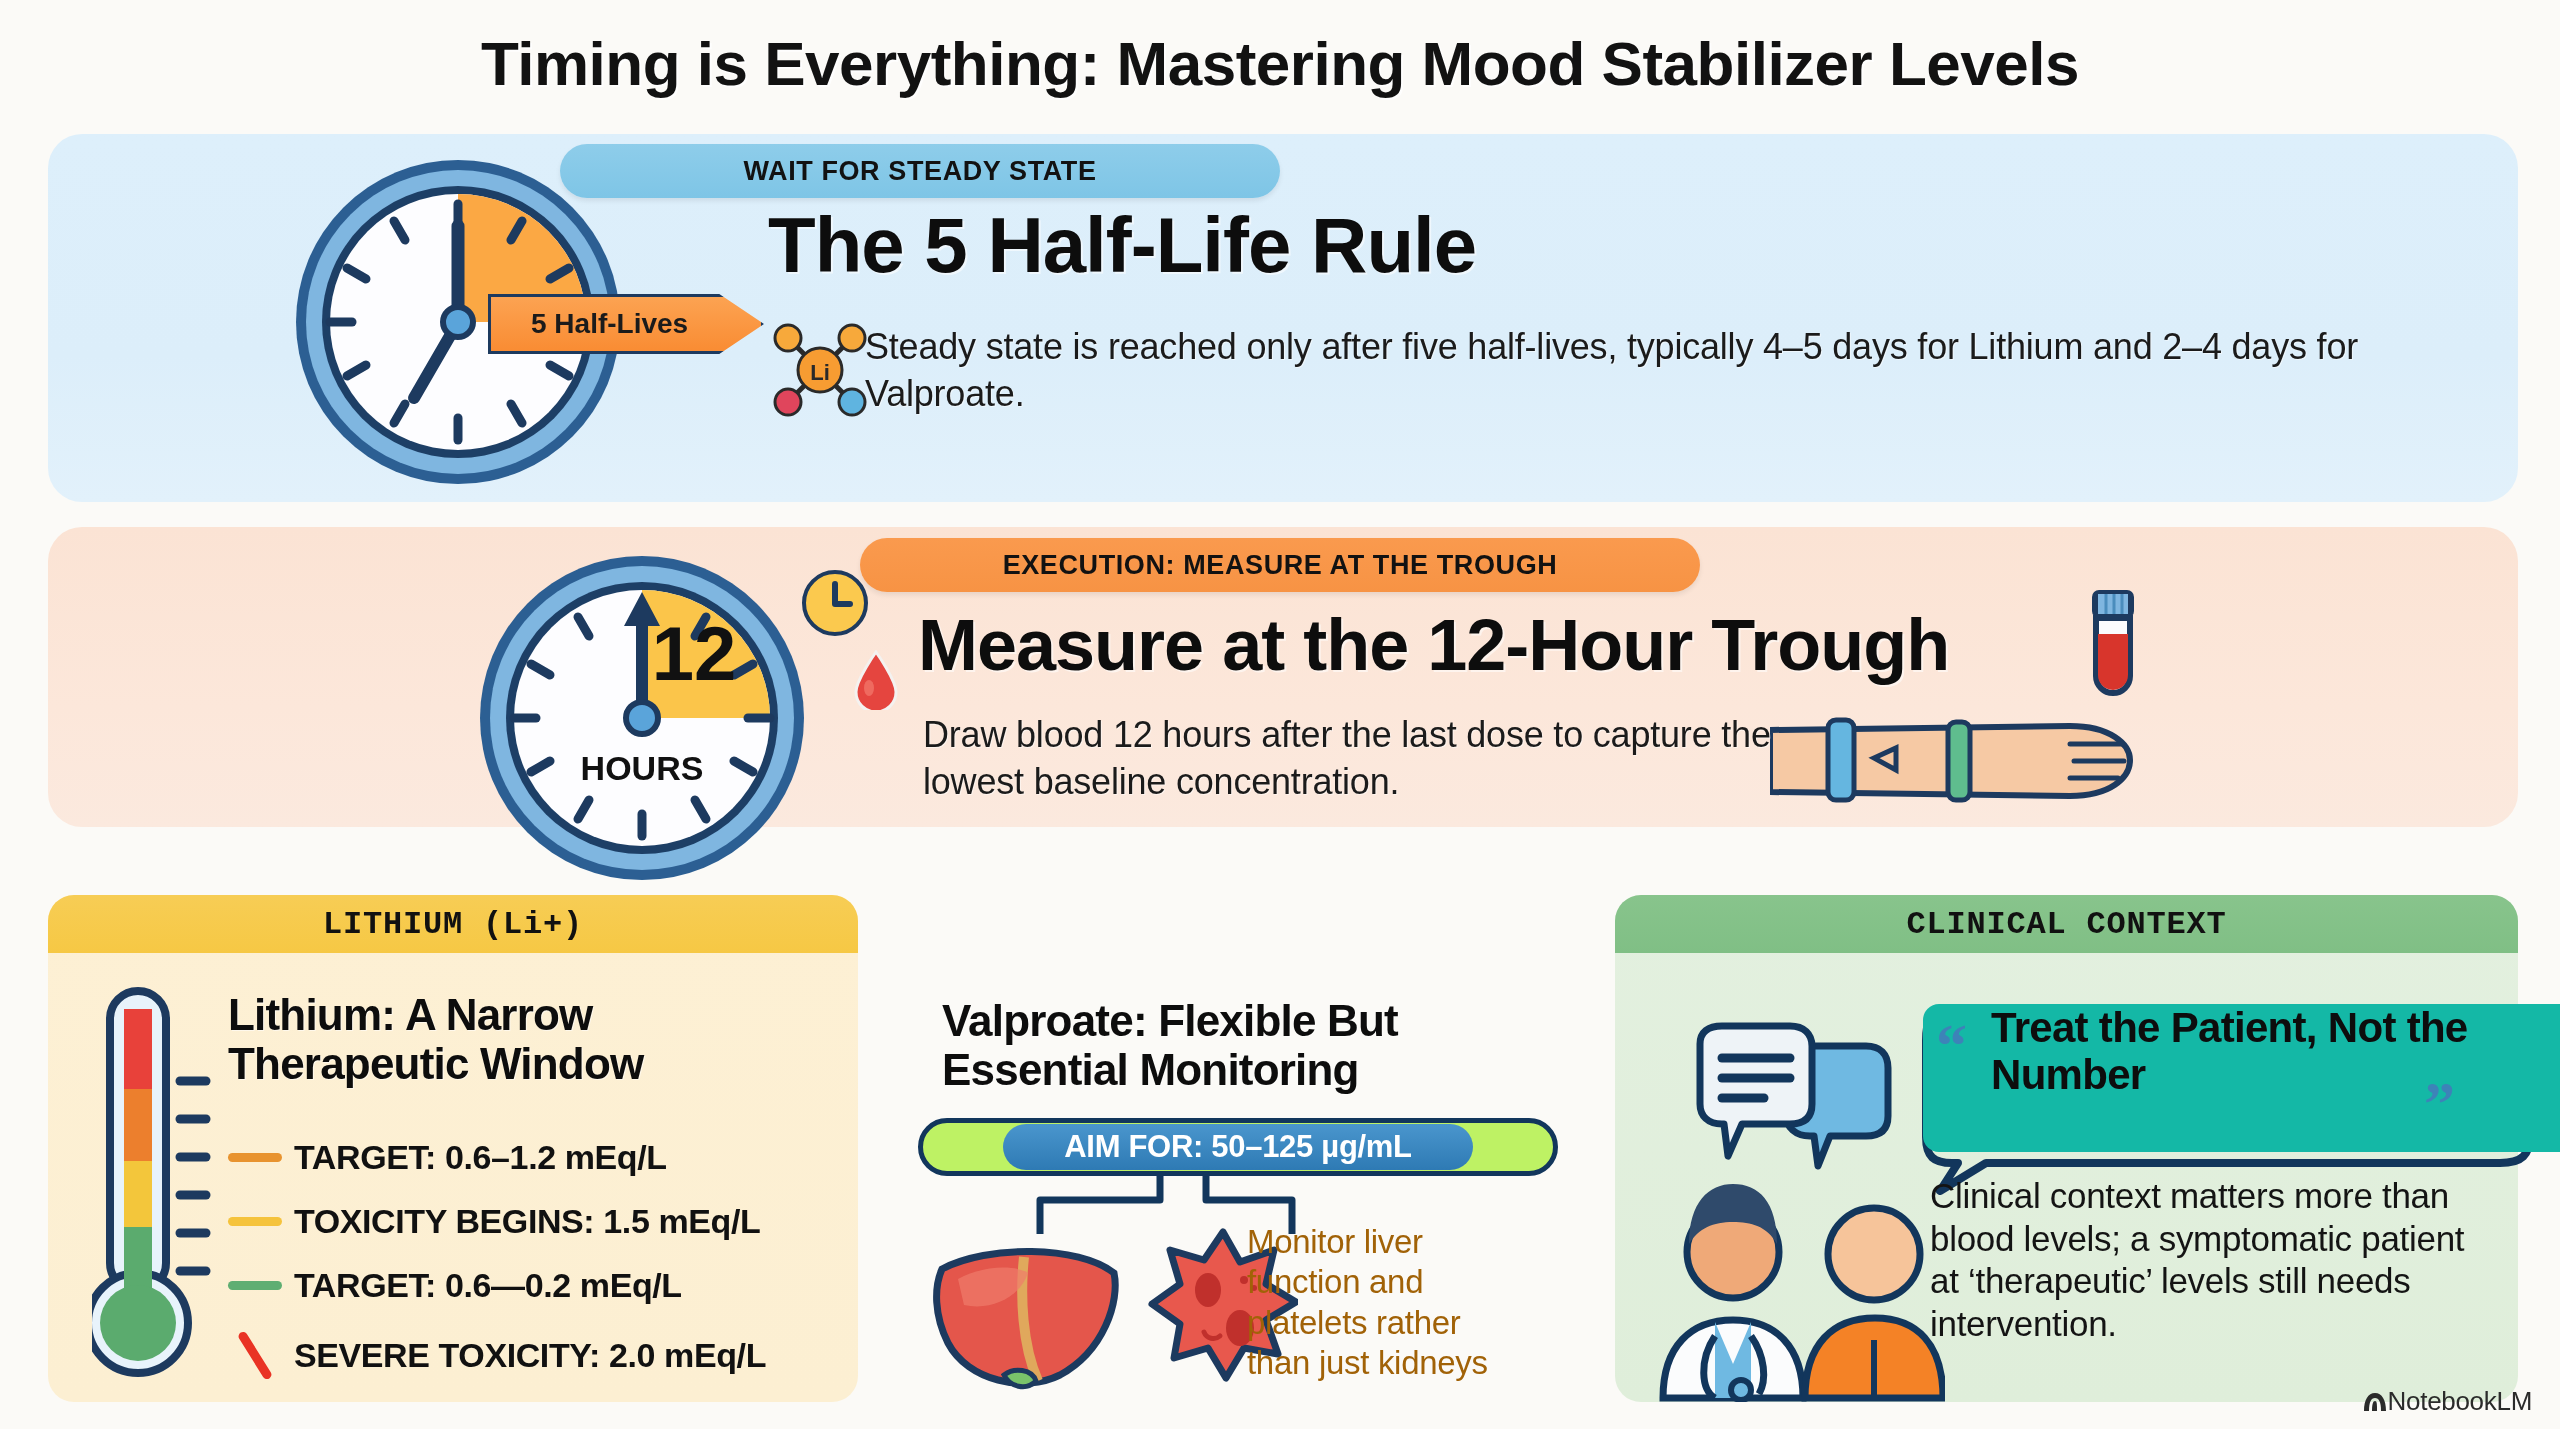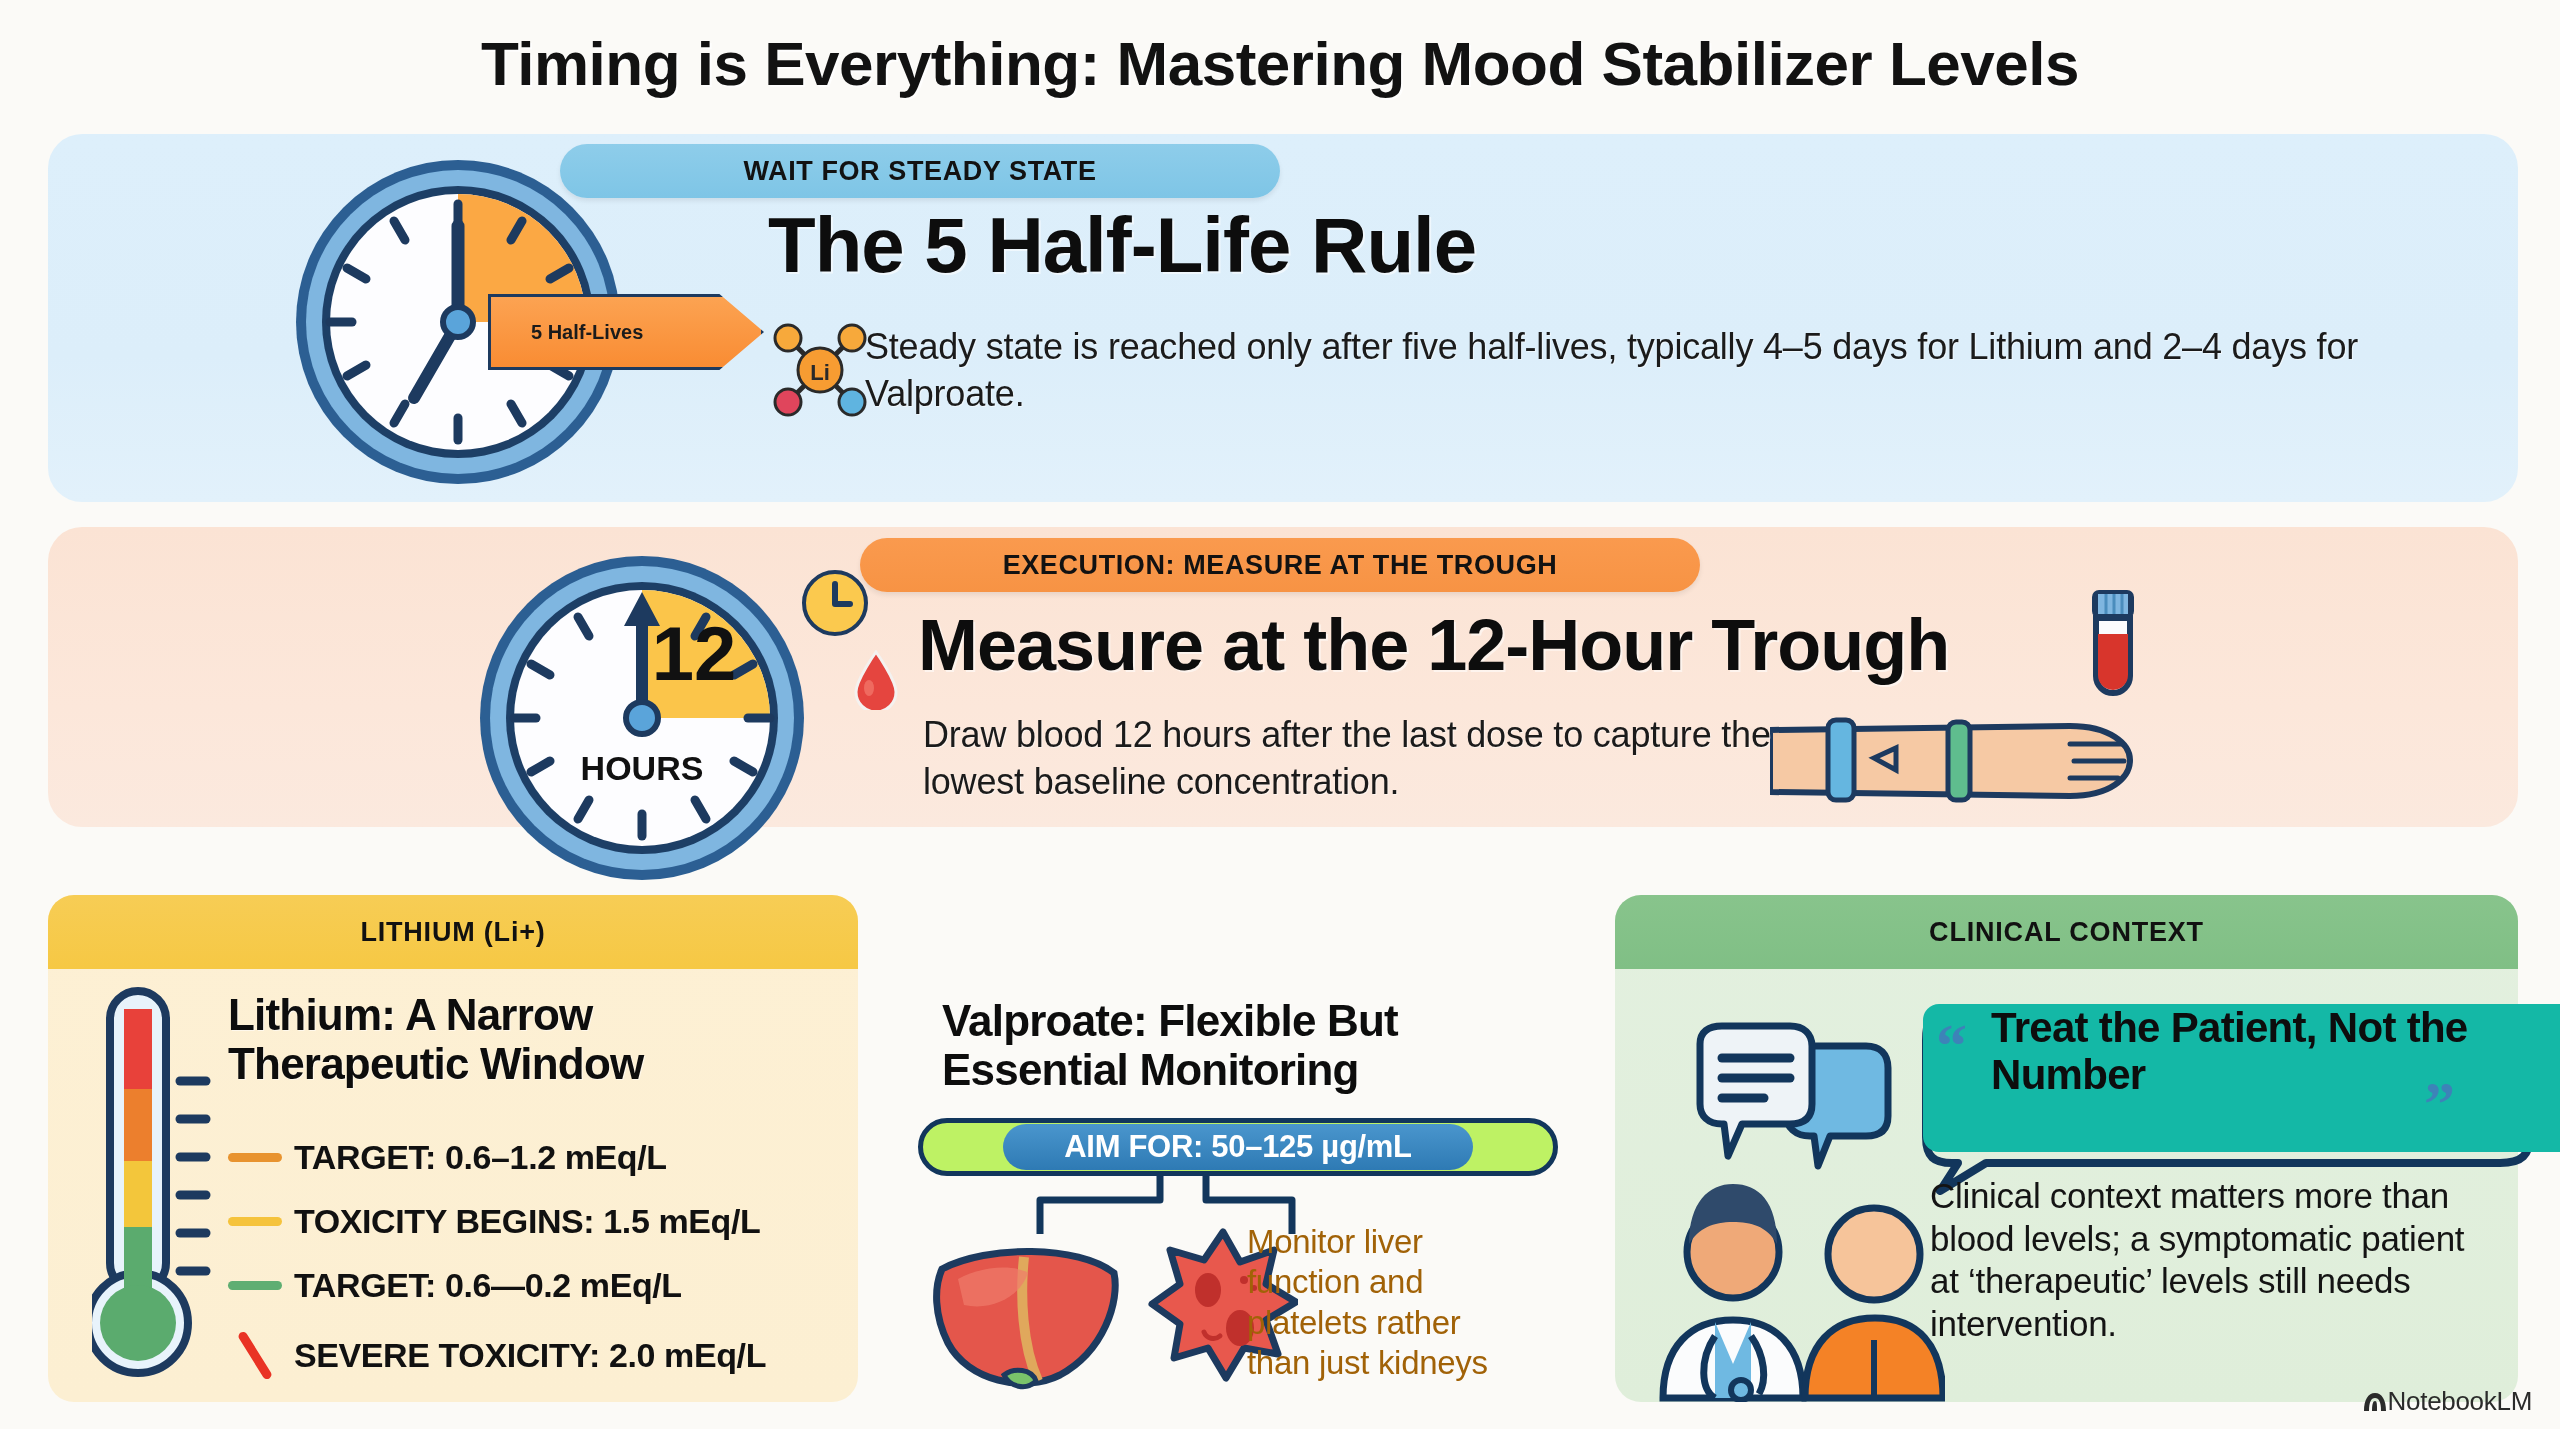--- a/index.html
+++ b/index.html
@@ -66,24 +66,24 @@
   #body-steady { left: 865px; top: 324px; width: 1500px; }
   #body-trough { left: 923px; top: 712px; width: 880px; }
 
   
   .clock { position: absolute; }
   #clock-steady { left: 288px; top: 152px; width: 340px; height: 340px; }
   #clock-trough { left: 472px; top: 548px; width: 340px; height: 340px; }
 
   .arrow-tag {
     position: absolute; left: 488px; top: 294px;
-    height: 76px; width: 276px;
+    height: 60px; width: 276px;
     display:flex; align-items:center; justify-content:flex-start;
     padding-left: 40px;
-    font-weight: bold; font-size: 20px; color:#1b1b1b;
+    font-weight: bold; font-size: 28px; color:#1b1b1b;
     background: linear-gradient(180deg,#fca352 0%, #f98c33 100%);
     border: 3px solid #1d3a5f;
     clip-path: polygon(0 0, 78% 0, 78% -18%, 100% 50%, 78% 118%, 78% 100%, 0 100%);
     box-sizing: border-box;
   }
 
   
   #molecule { position: absolute; left: 768px; top: 318px; width: 104px; height: 104px; }
 
   
@@ -95,22 +95,22 @@
   
   .card {
     position: absolute; top: 895px; height: 507px;
     border-radius: 26px; overflow: hidden;
   }
   #card-lithium  { left: 48px;   width: 810px;  background: linear-gradient(180deg,#fdf0d4 0%, #fcefd2 100%); }
   #card-valproate{ left: 878px;  width: 717px;  background: linear-gradient(180deg,#e2f1fb 0%, #dfeefa 100%); }
   #card-clinical { left: 1615px; width: 903px;  background: linear-gradient(180deg,#e3f0df 0%, #dfeeda 100%); }
 
   .card-head {
-    height: 74px; display:flex; align-items:center; justify-content:center;
-    font-weight: bold; font-size: 27px; letter-spacing: 0.8px; color:#111;
+    height: 58px; display:flex; align-items:center; justify-content:center;
+    font-weight: bold; font-size: 32px; letter-spacing: 0.8px; color:#111;font-family:Liberation Mono, monospace;
   }
   #head-lithium   { background: linear-gradient(180deg,#f7cd55 0%, #f6c844 100%); }
   #head-valproate { background: linear-gradient(180deg,#77c3e5 0%, #6dbfe3 100%); }
   #head-clinical  { background: linear-gradient(180deg,#88c48c 0%, #80bf85 100%); }
 
   .card-h2 {
     position: absolute; font-weight: bold; color:#0d0d0d;
     font-size: 44px; line-height: 1.12; letter-spacing:-0.8px;
     text-shadow: 1px 1px 0 rgba(255,255,255,0.55);
   }

